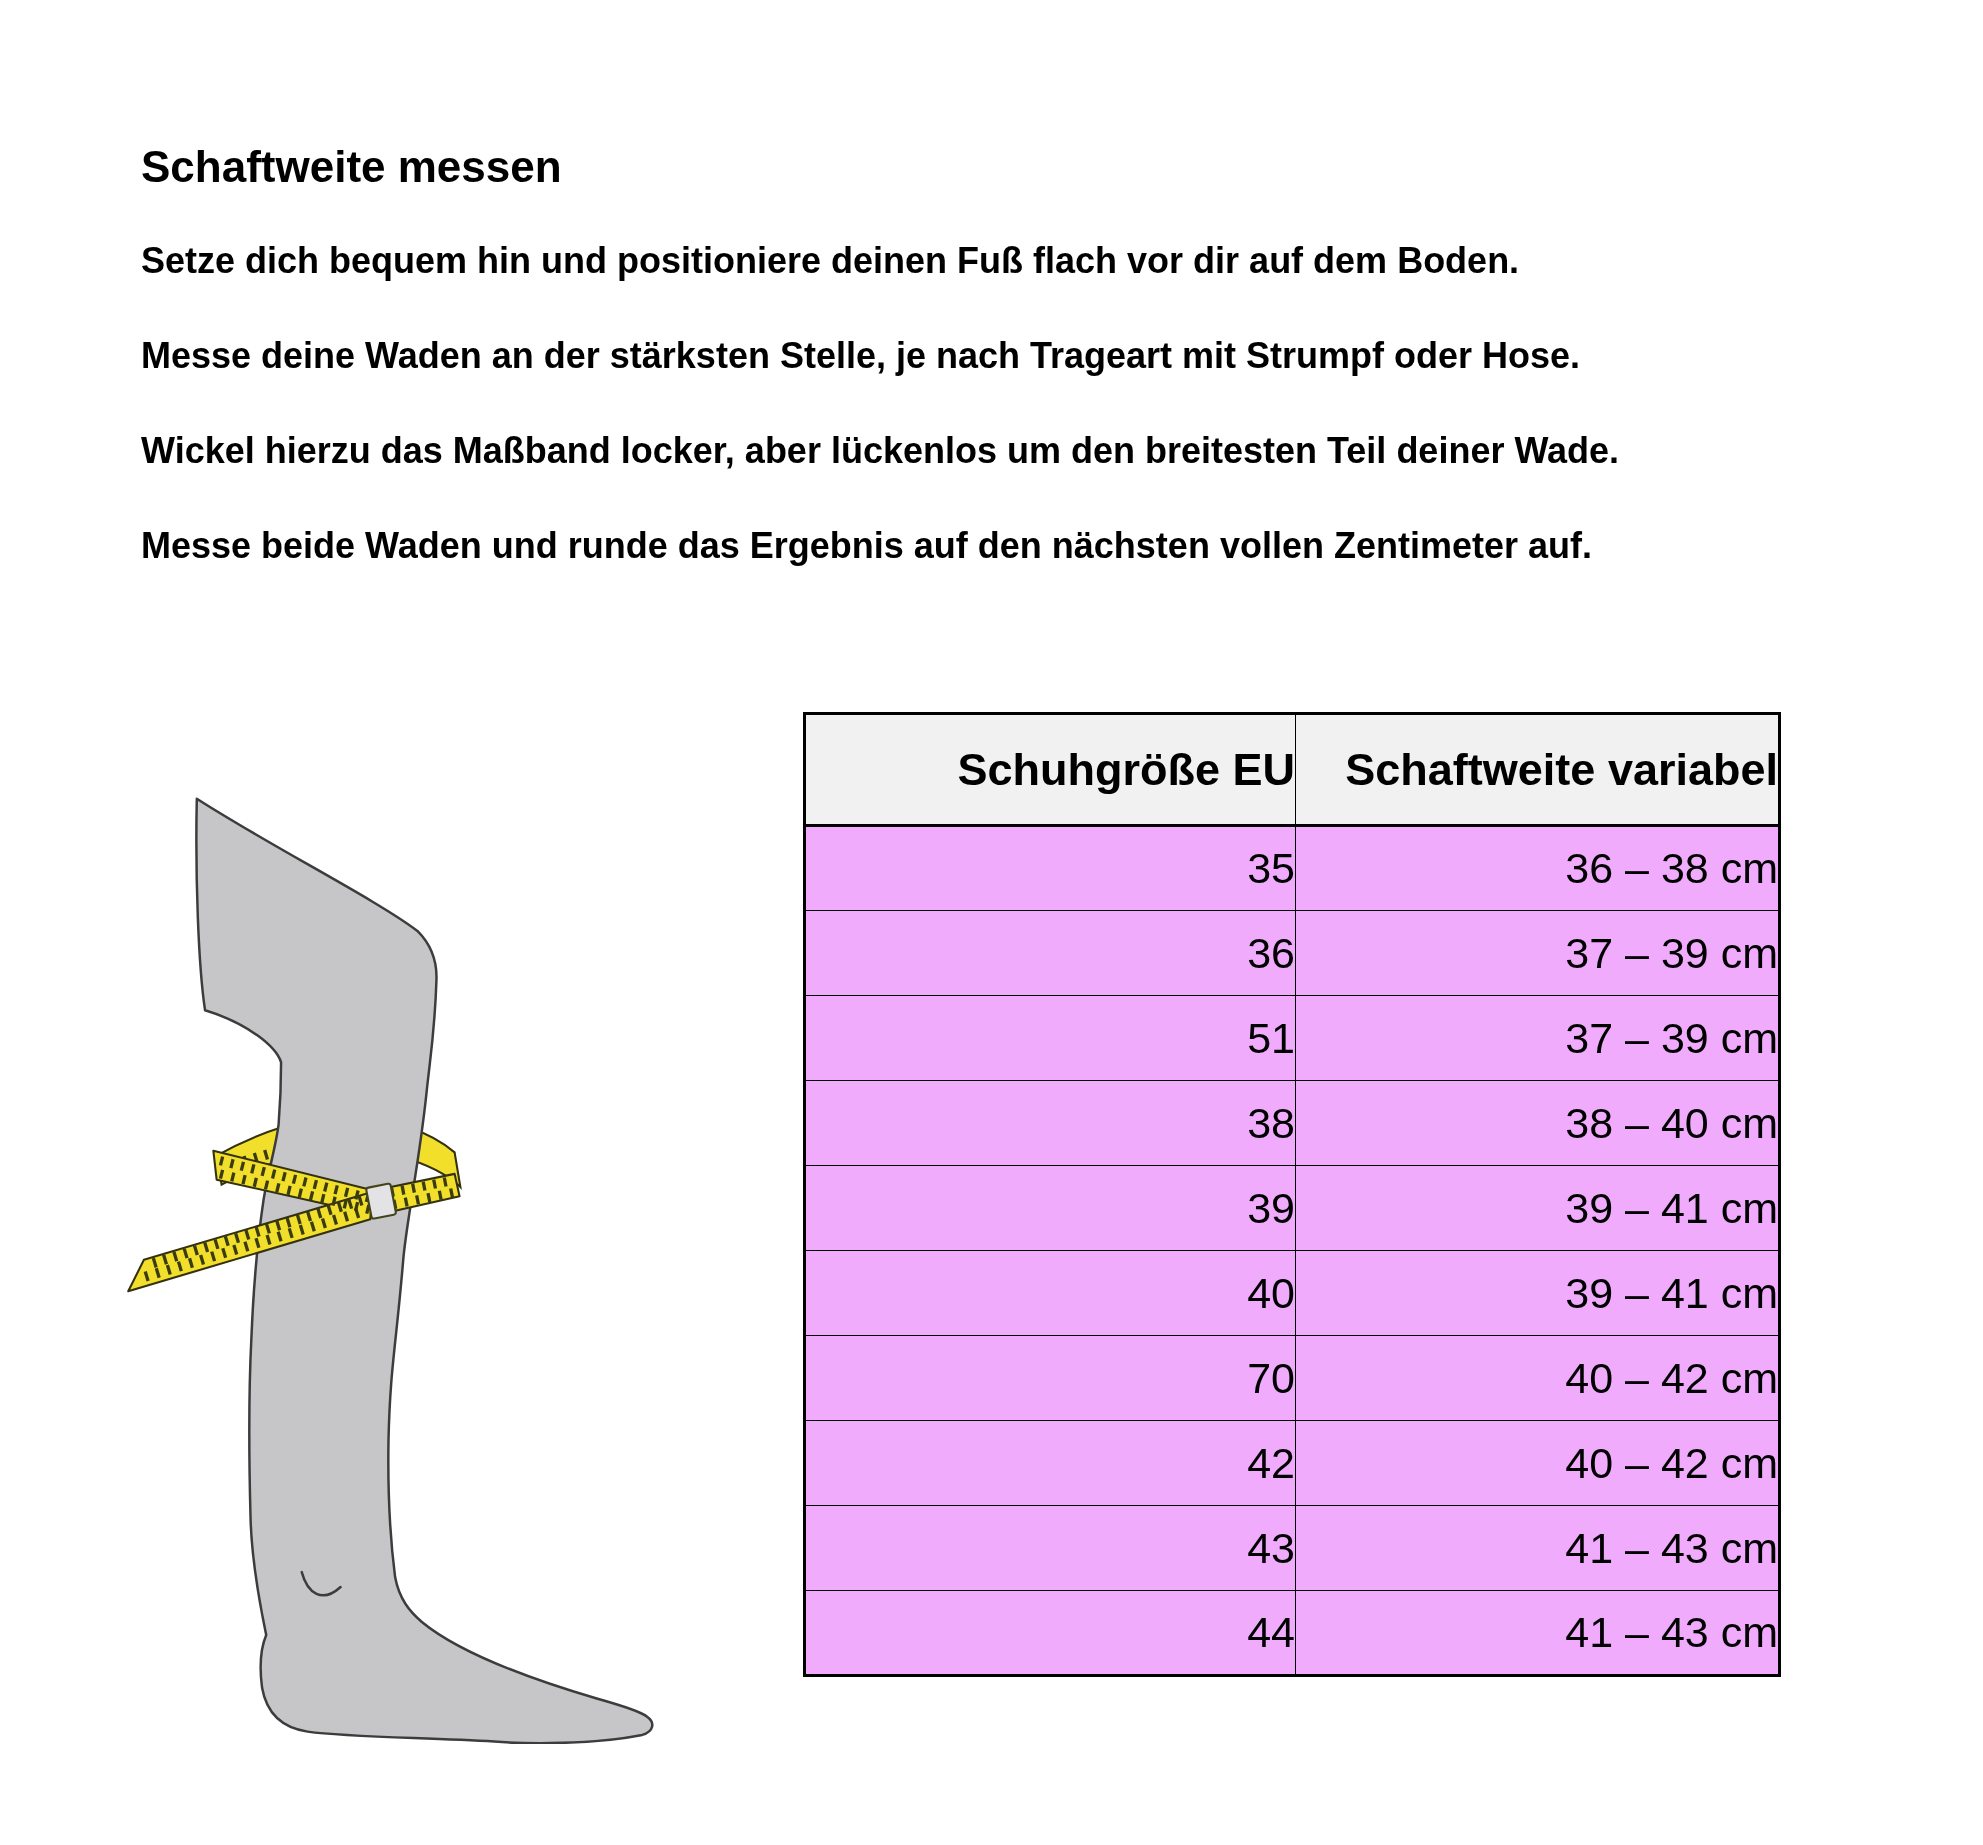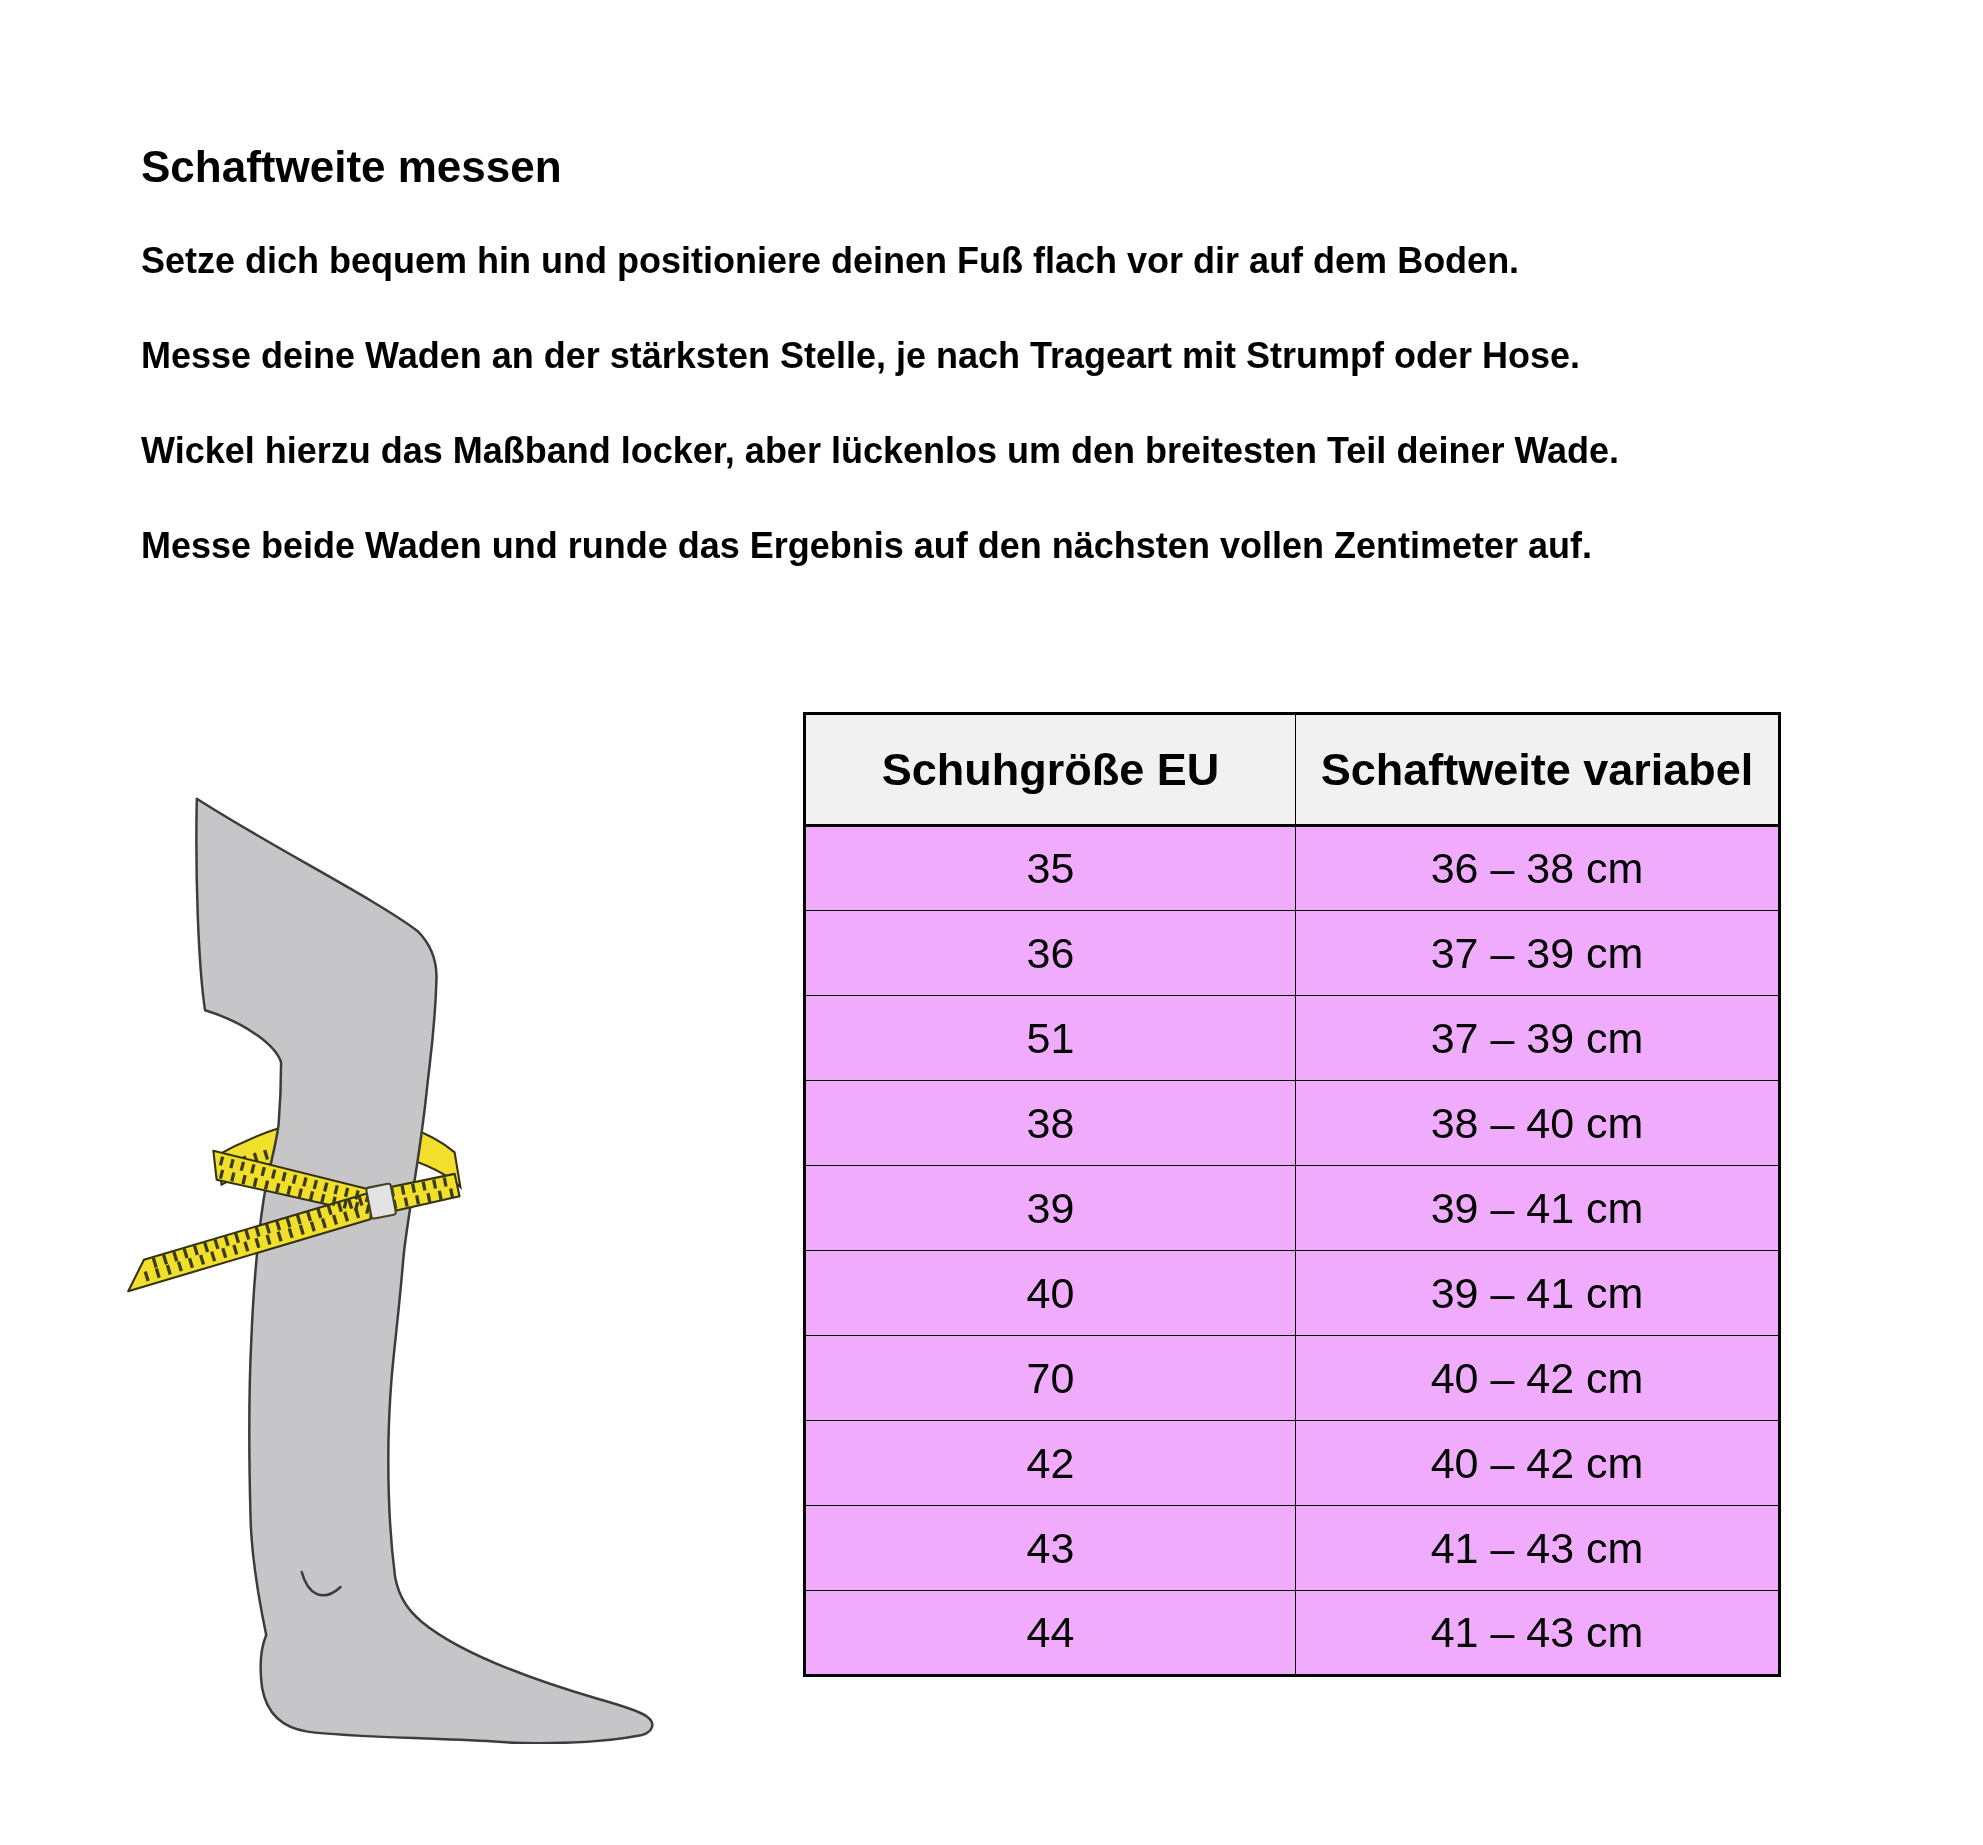--- a/index.html
+++ b/index.html
@@ -28,21 +28,21 @@
 
   .leg-illustration { position: absolute; left: 99px; top: 769px; }
 
   table.size-table {
     position: absolute; left: 803px; top: 712px;
     border-collapse: collapse; table-layout: fixed;
     border: 3.3px solid #000;
   }
   .size-table th, .size-table td {
     border: 1.7px solid #000;
-    text-align: center; vertical-align: middle;
+    text-align: right; vertical-align: middle;
     color: #000; padding: 0;
     overflow: hidden; white-space: nowrap;
   }
   .size-table thead tr { height: 112px; }
   .size-table tbody tr { height: 85px; }
   .size-table th {
     background: #f1f1f1;
     font-size: 45px; font-weight: bold;
     border-bottom: 3.3px solid #000;
   }

